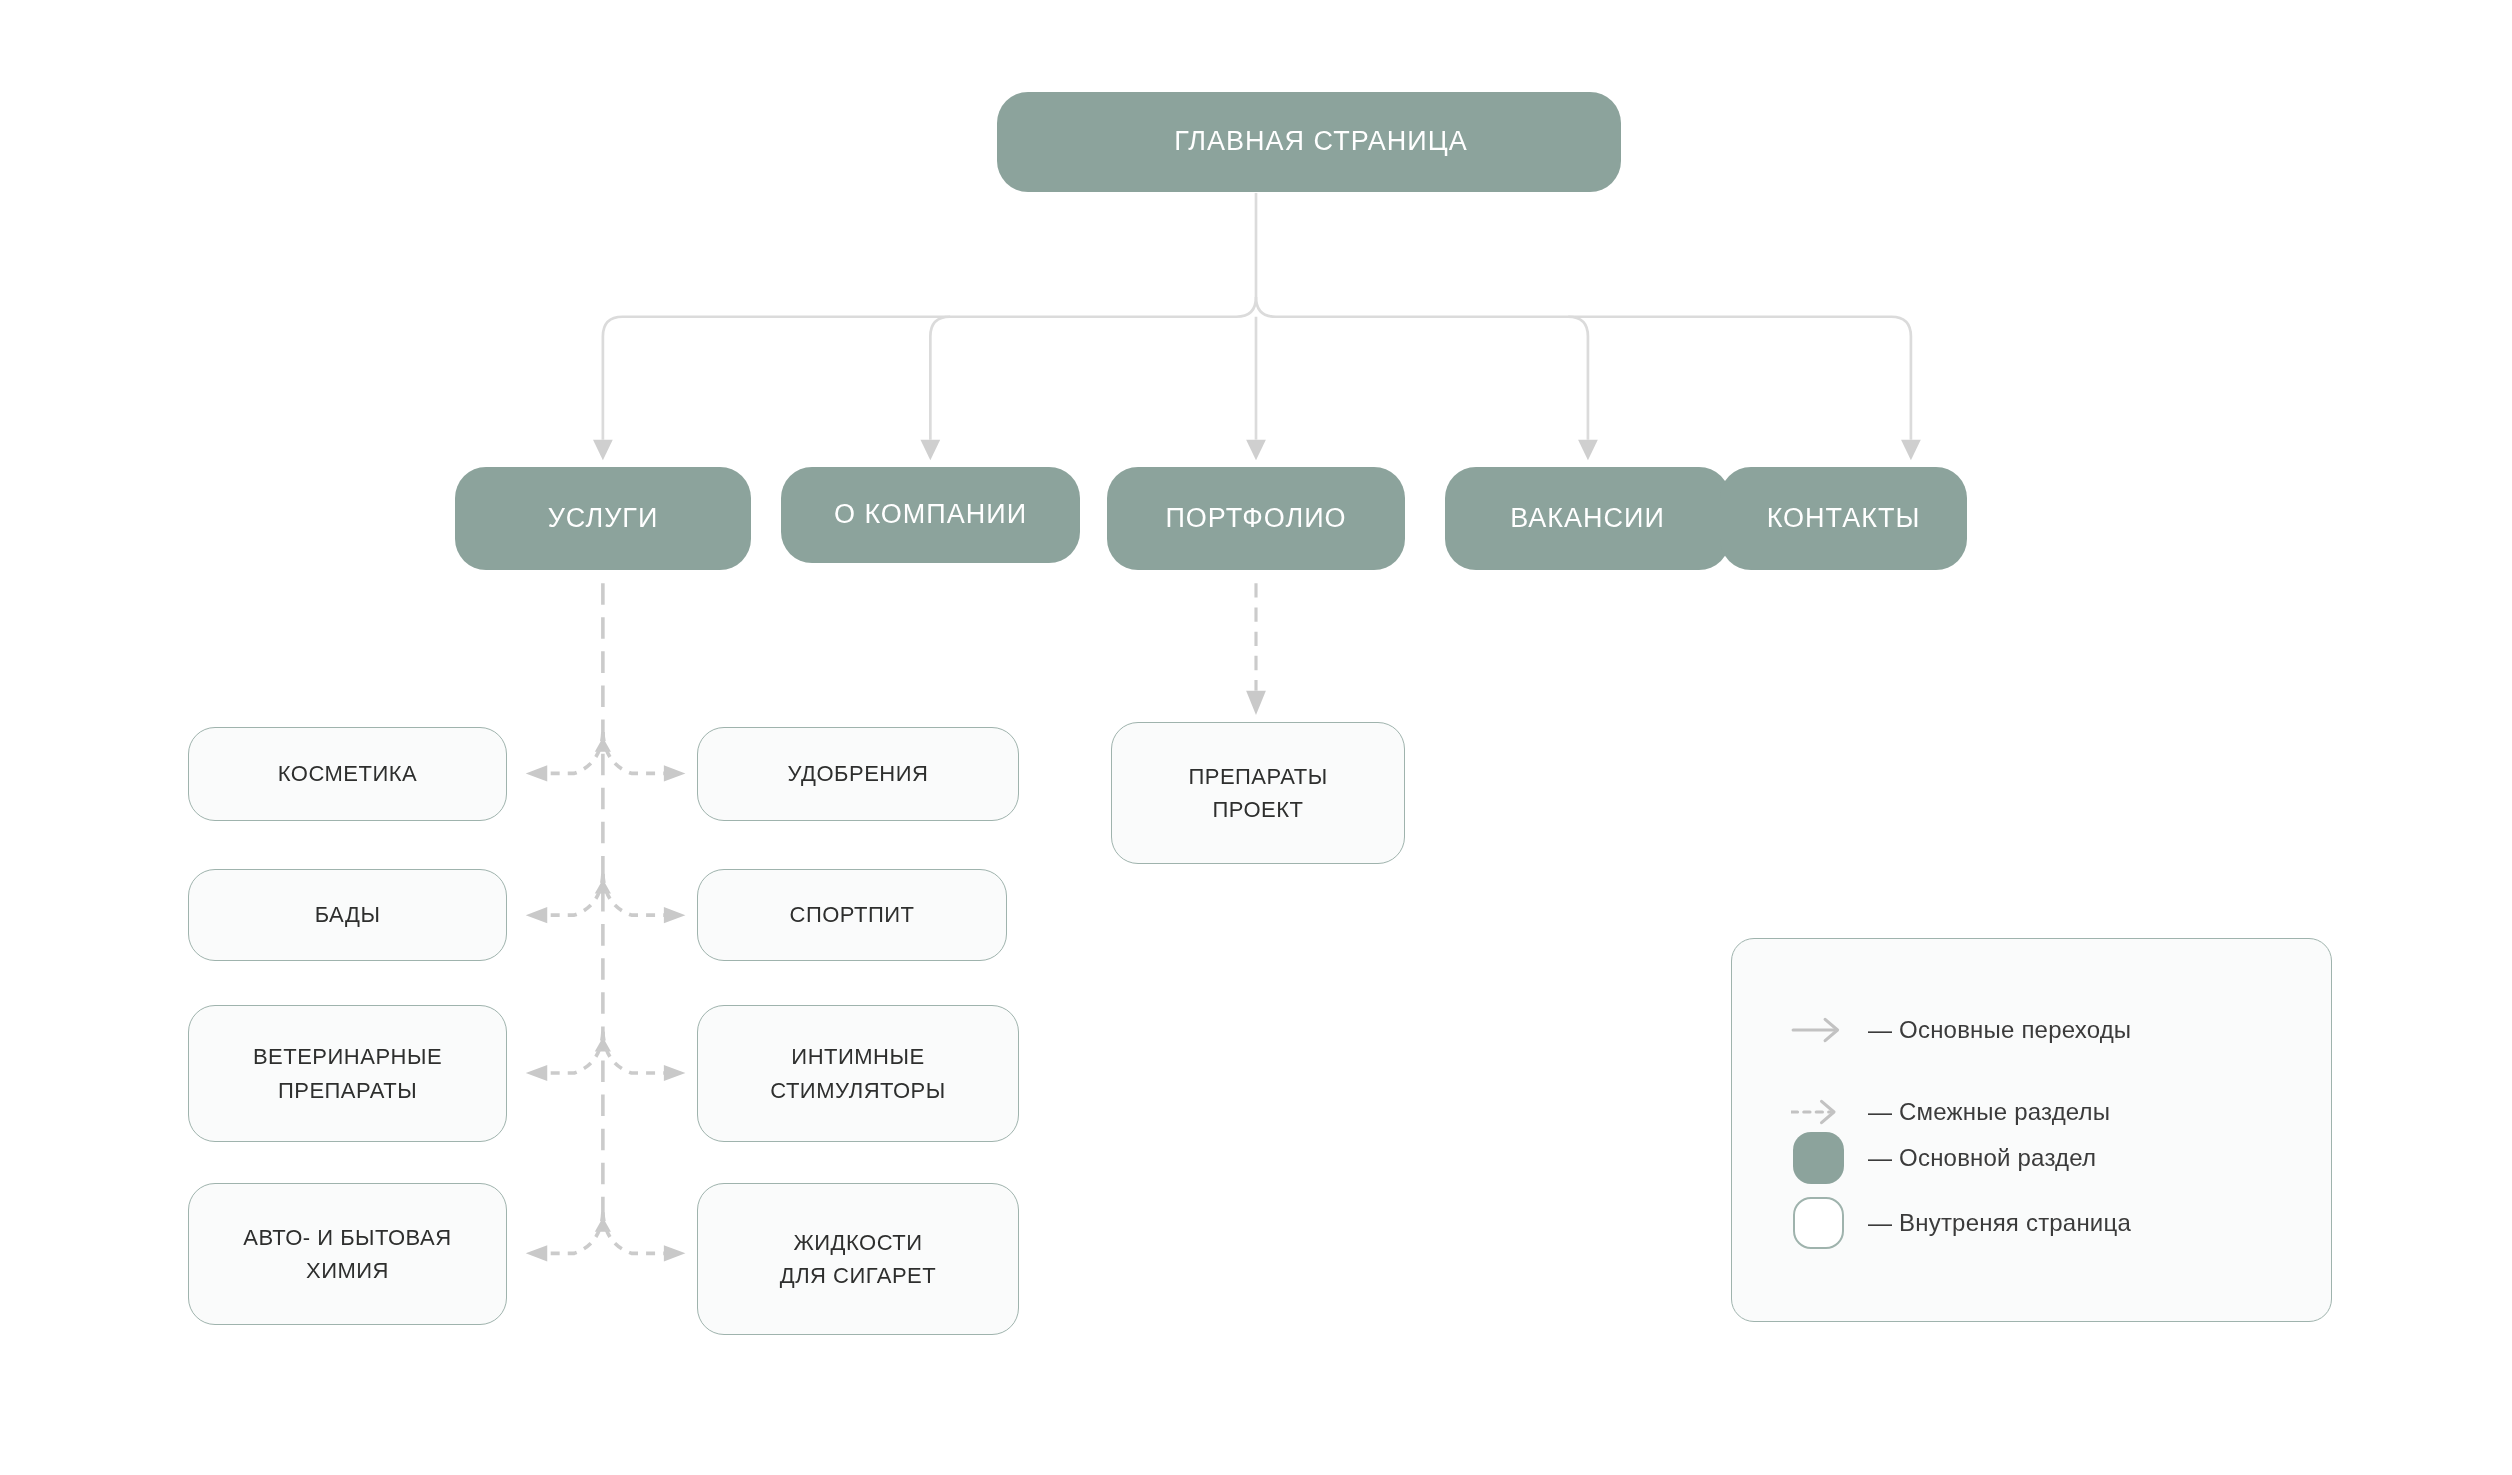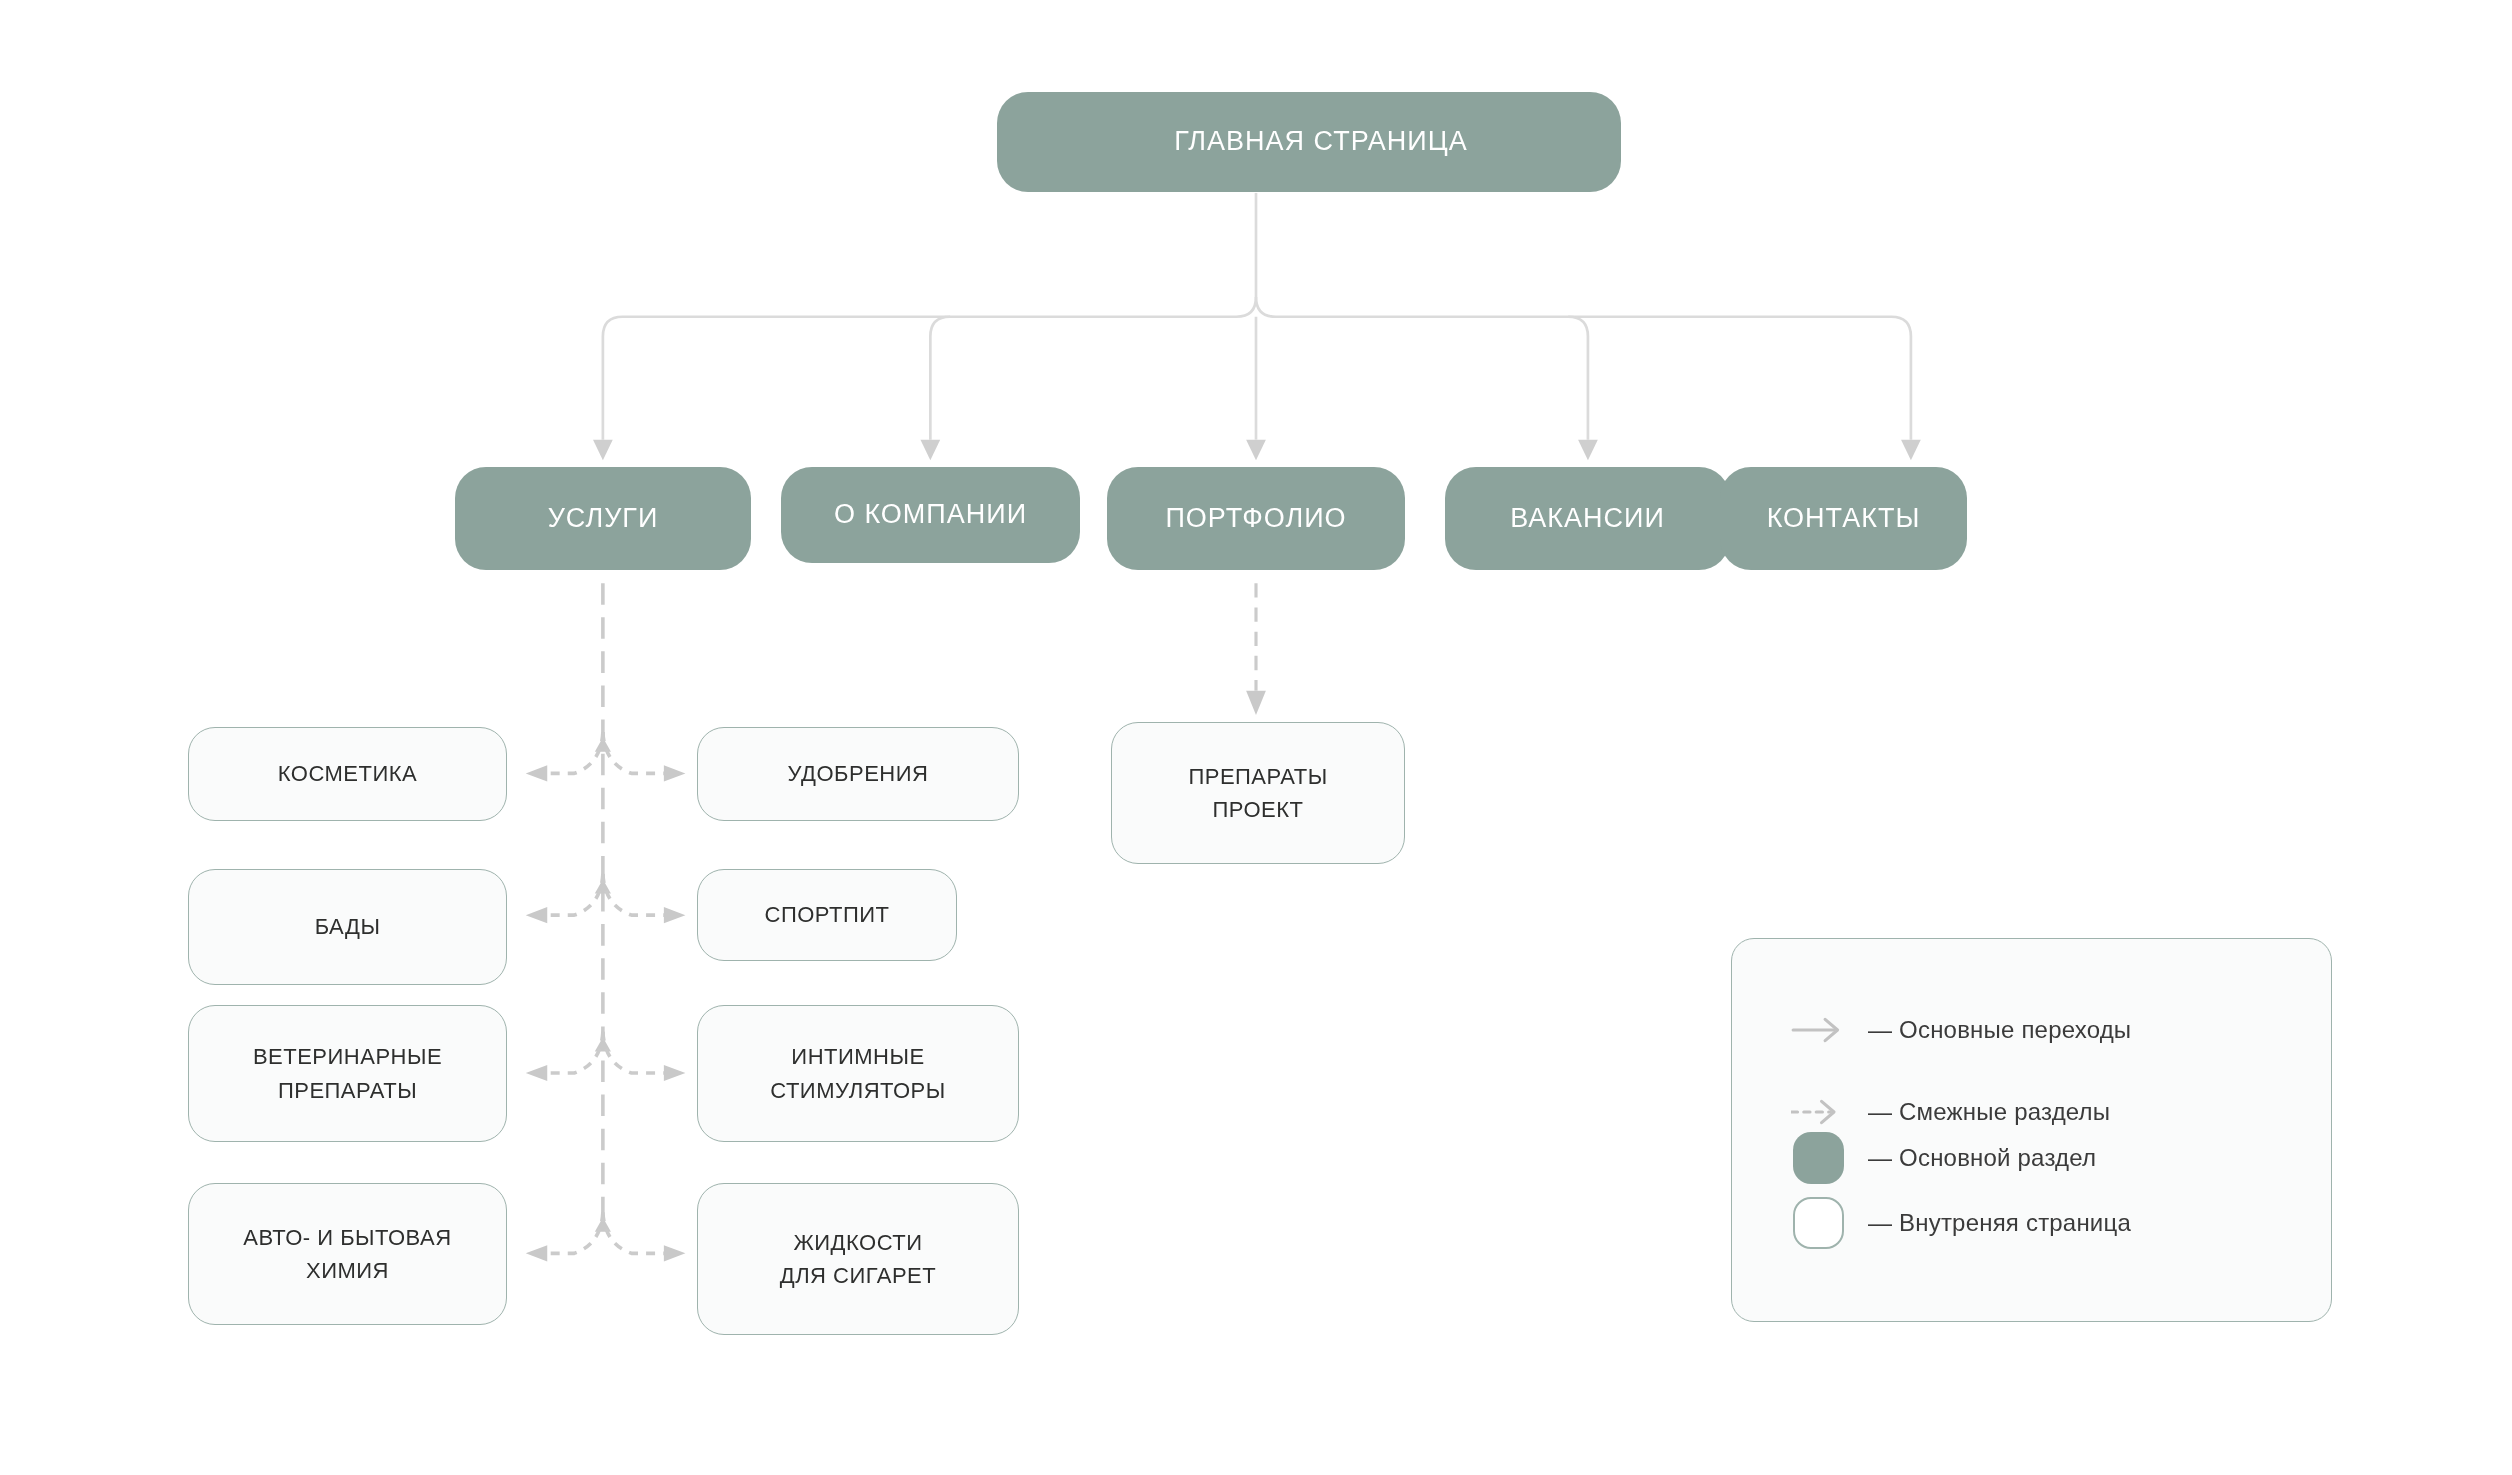--- a/index.html
+++ b/index.html
@@ -112,24 +112,24 @@
   <div class="node primary" style="left:1720px;top:467px;width:247px;height:103px;">
     <span class="node-label">КОНТАКТЫ</span>
   </div>
 
   <div class="node subpage" style="left:188px;top:727px;width:319px;height:94px;">
     <span class="node-label">КОСМЕТИКА</span>
   </div>
   <div class="node subpage" style="left:697px;top:727px;width:322px;height:94px;">
     <span class="node-label">УДОБРЕНИЯ</span>
   </div>
-  <div class="node subpage" style="left:188px;top:869px;width:319px;height:116px;">
+  <div class="node subpage" style="left:188px;top:869px;width:319px;height:92px;">
     <span class="node-label">БАДЫ</span>
   </div>
-  <div class="node subpage" style="left:697px;top:869px;width:260px;height:92px;">
+  <div class="node subpage" style="left:697px;top:869px;width:310px;height:92px;">
     <span class="node-label">СПОРТПИТ</span>
   </div>
   <div class="node subpage" style="left:188px;top:1005px;width:319px;height:137px;">
     <span class="node-label">ВЕТЕРИНАРНЫЕ
 ПРЕПАРАТЫ</span>
   </div>
   <div class="node subpage" style="left:697px;top:1005px;width:322px;height:137px;">
     <span class="node-label">ИНТИМНЫЕ
 СТИМУЛЯТОРЫ</span>
   </div>

